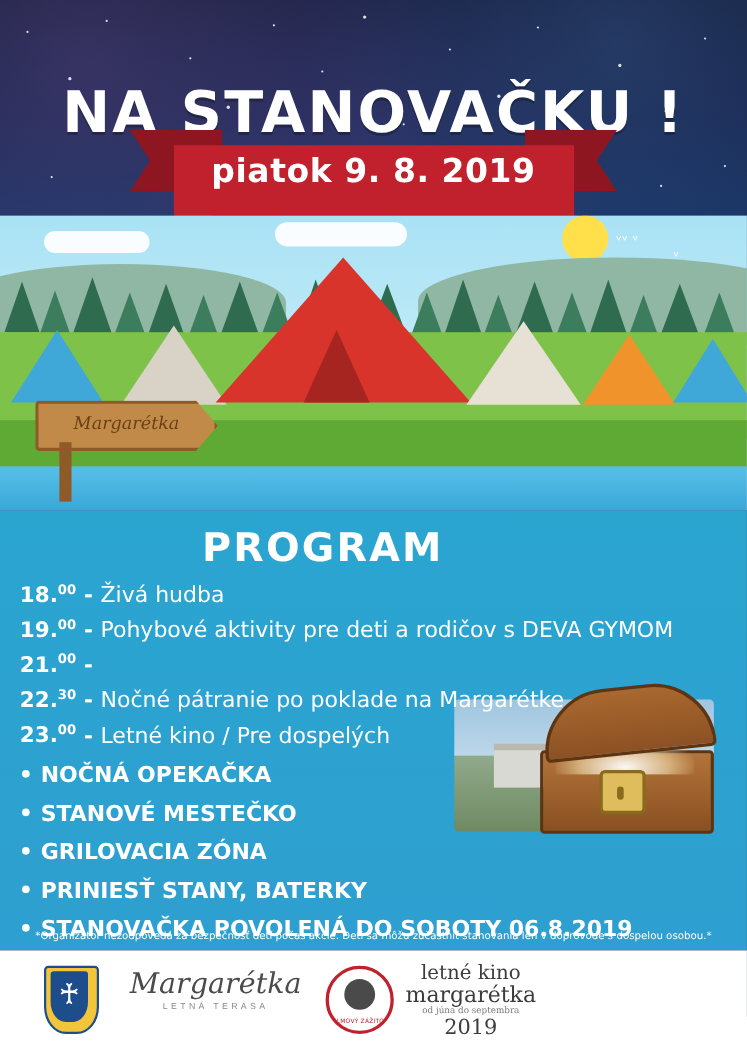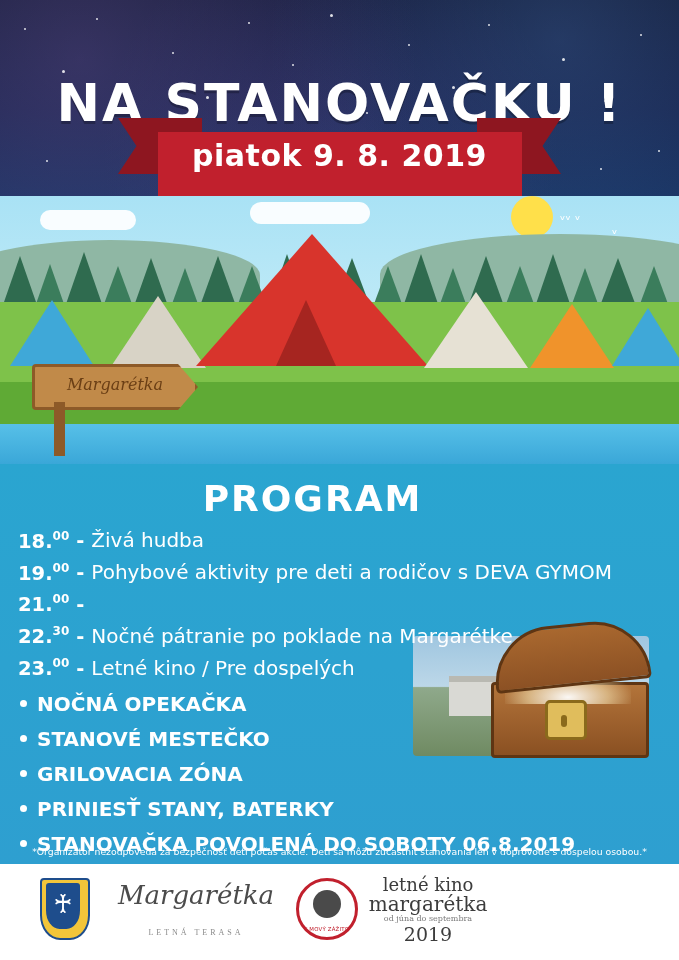--- a/index.html
+++ b/index.html
@@ -226,21 +226,20 @@
   }
   .program-title {
     position: absolute;
     top: 14px; left: 0; width: 587px;
     text-align: center;
     color: #ffffff;
     font-size: 36px;
     font-weight: bold;
     letter-spacing: 2px;
     font-family: "DejaVu Sans", sans-serif;
-    margin-left: 19px;
   }
   .schedule {
     position: absolute;
     top: 64px; left: 18px;
     width: 646px;
     color: #ffffff;
   }
   .sched-row {
     display: flex;
     align-items: baseline;
@@ -388,25 +387,25 @@
     left: 116px; top: 16px;
     width: 160px;
   }
   .margaretka-logo .m-name {
     font-family: "DejaVu Serif", serif;
     font-style: italic;
     font-size: 26px;
     color: #4b4b4b;
   }
   .margaretka-logo .m-sub {
-    font-family: Liberation Serif, serif;
+    font-family: Liberation Sans, sans-serif;
     font-size: 8px;
     letter-spacing: 3px;
     color: #8a8a8a;
-    margin-top: 18px;
+    margin-top: 0;
   }
   .film-logo {
     left: 296px; top: 14px;
     width: 60px;
   }
   .film-circle {
     width: 56px; height: 56px;
     border-radius: 50%;
     border: 3px solid #c1202d;
     position: relative;

